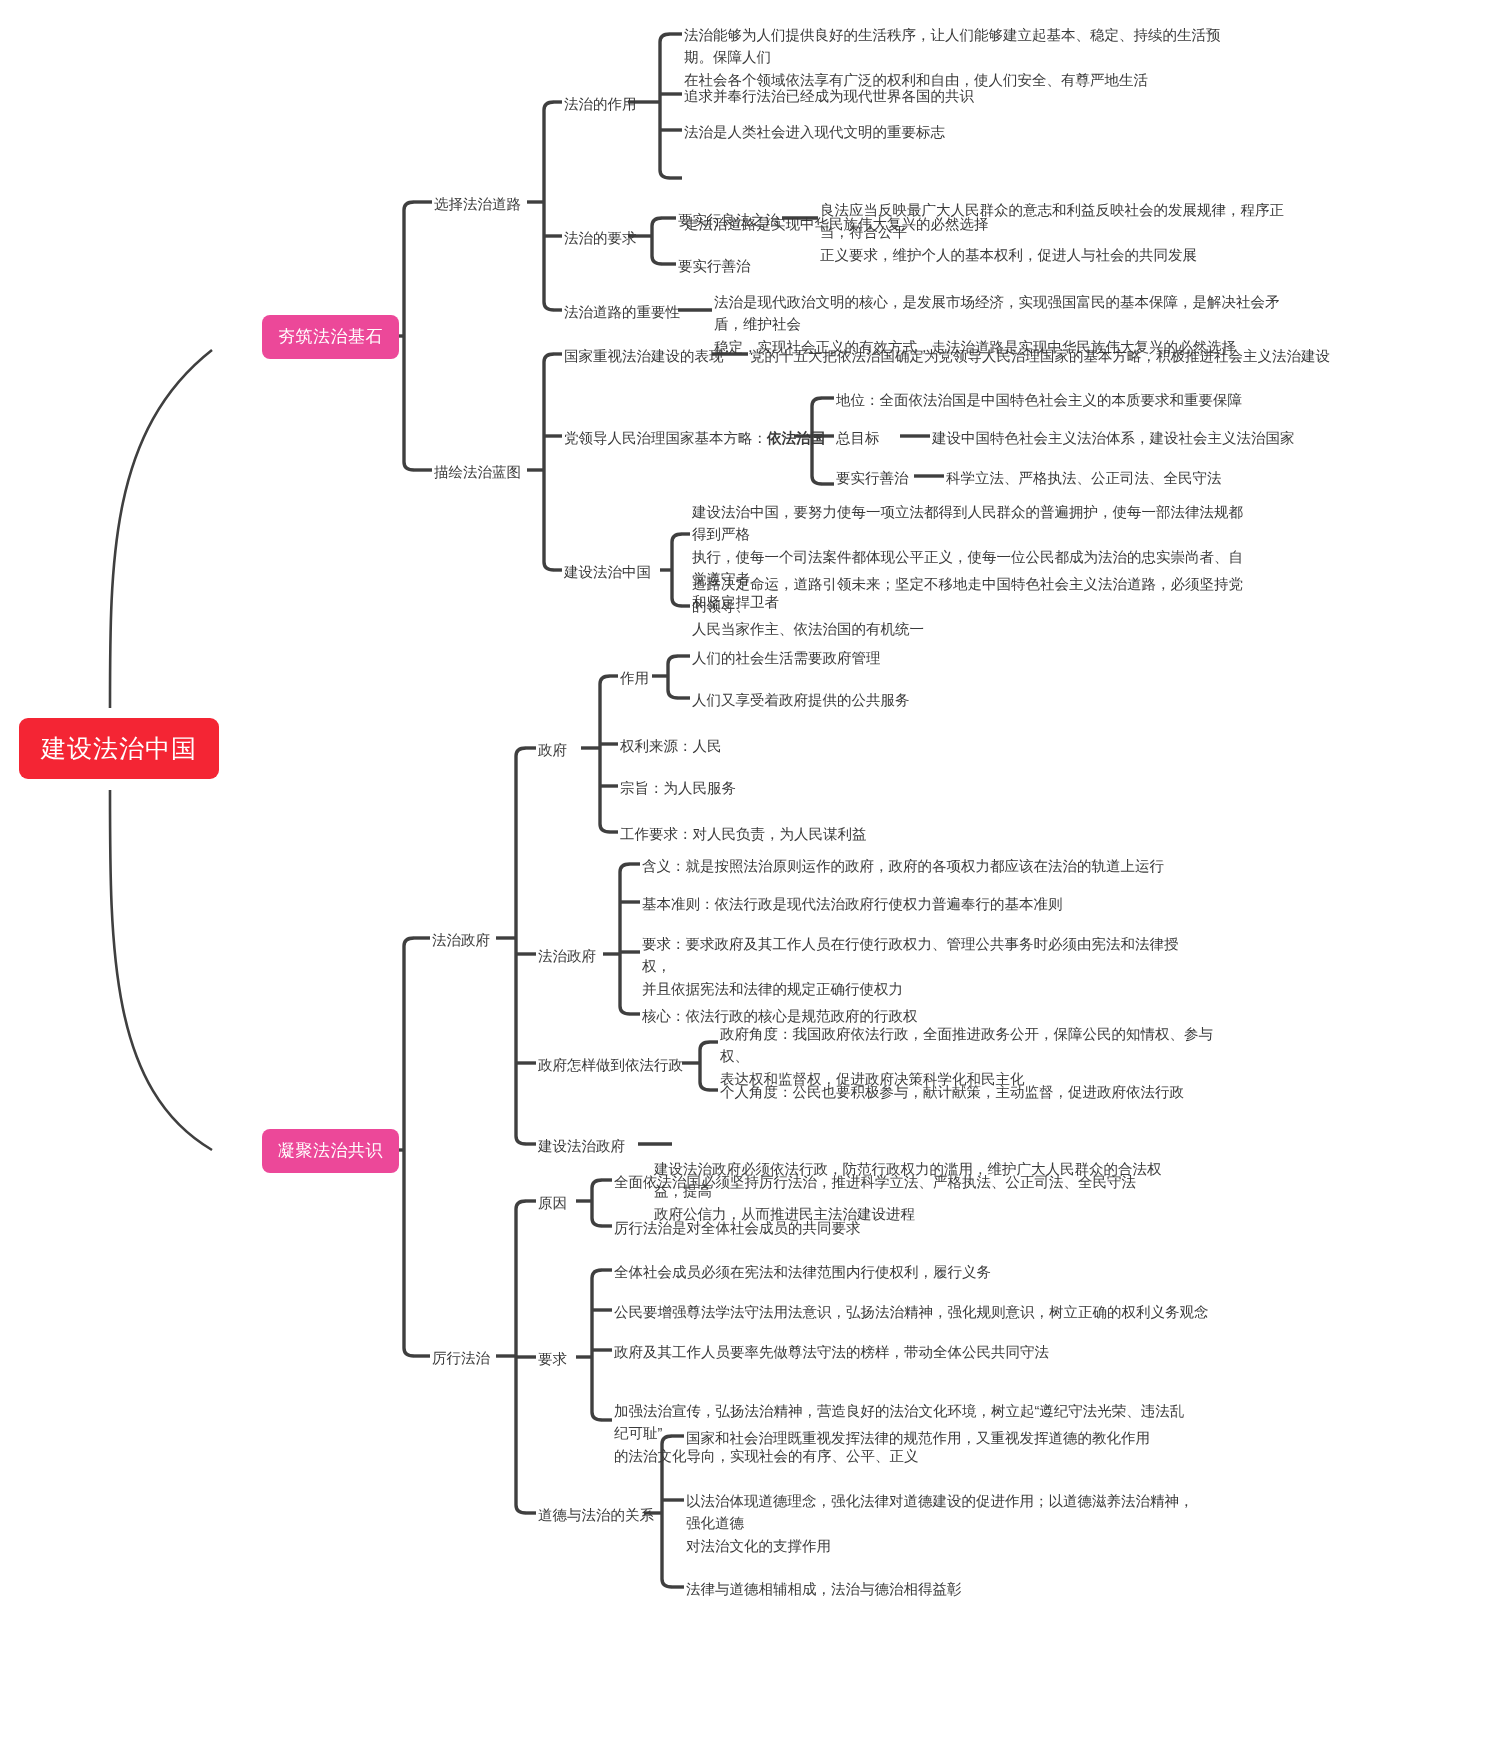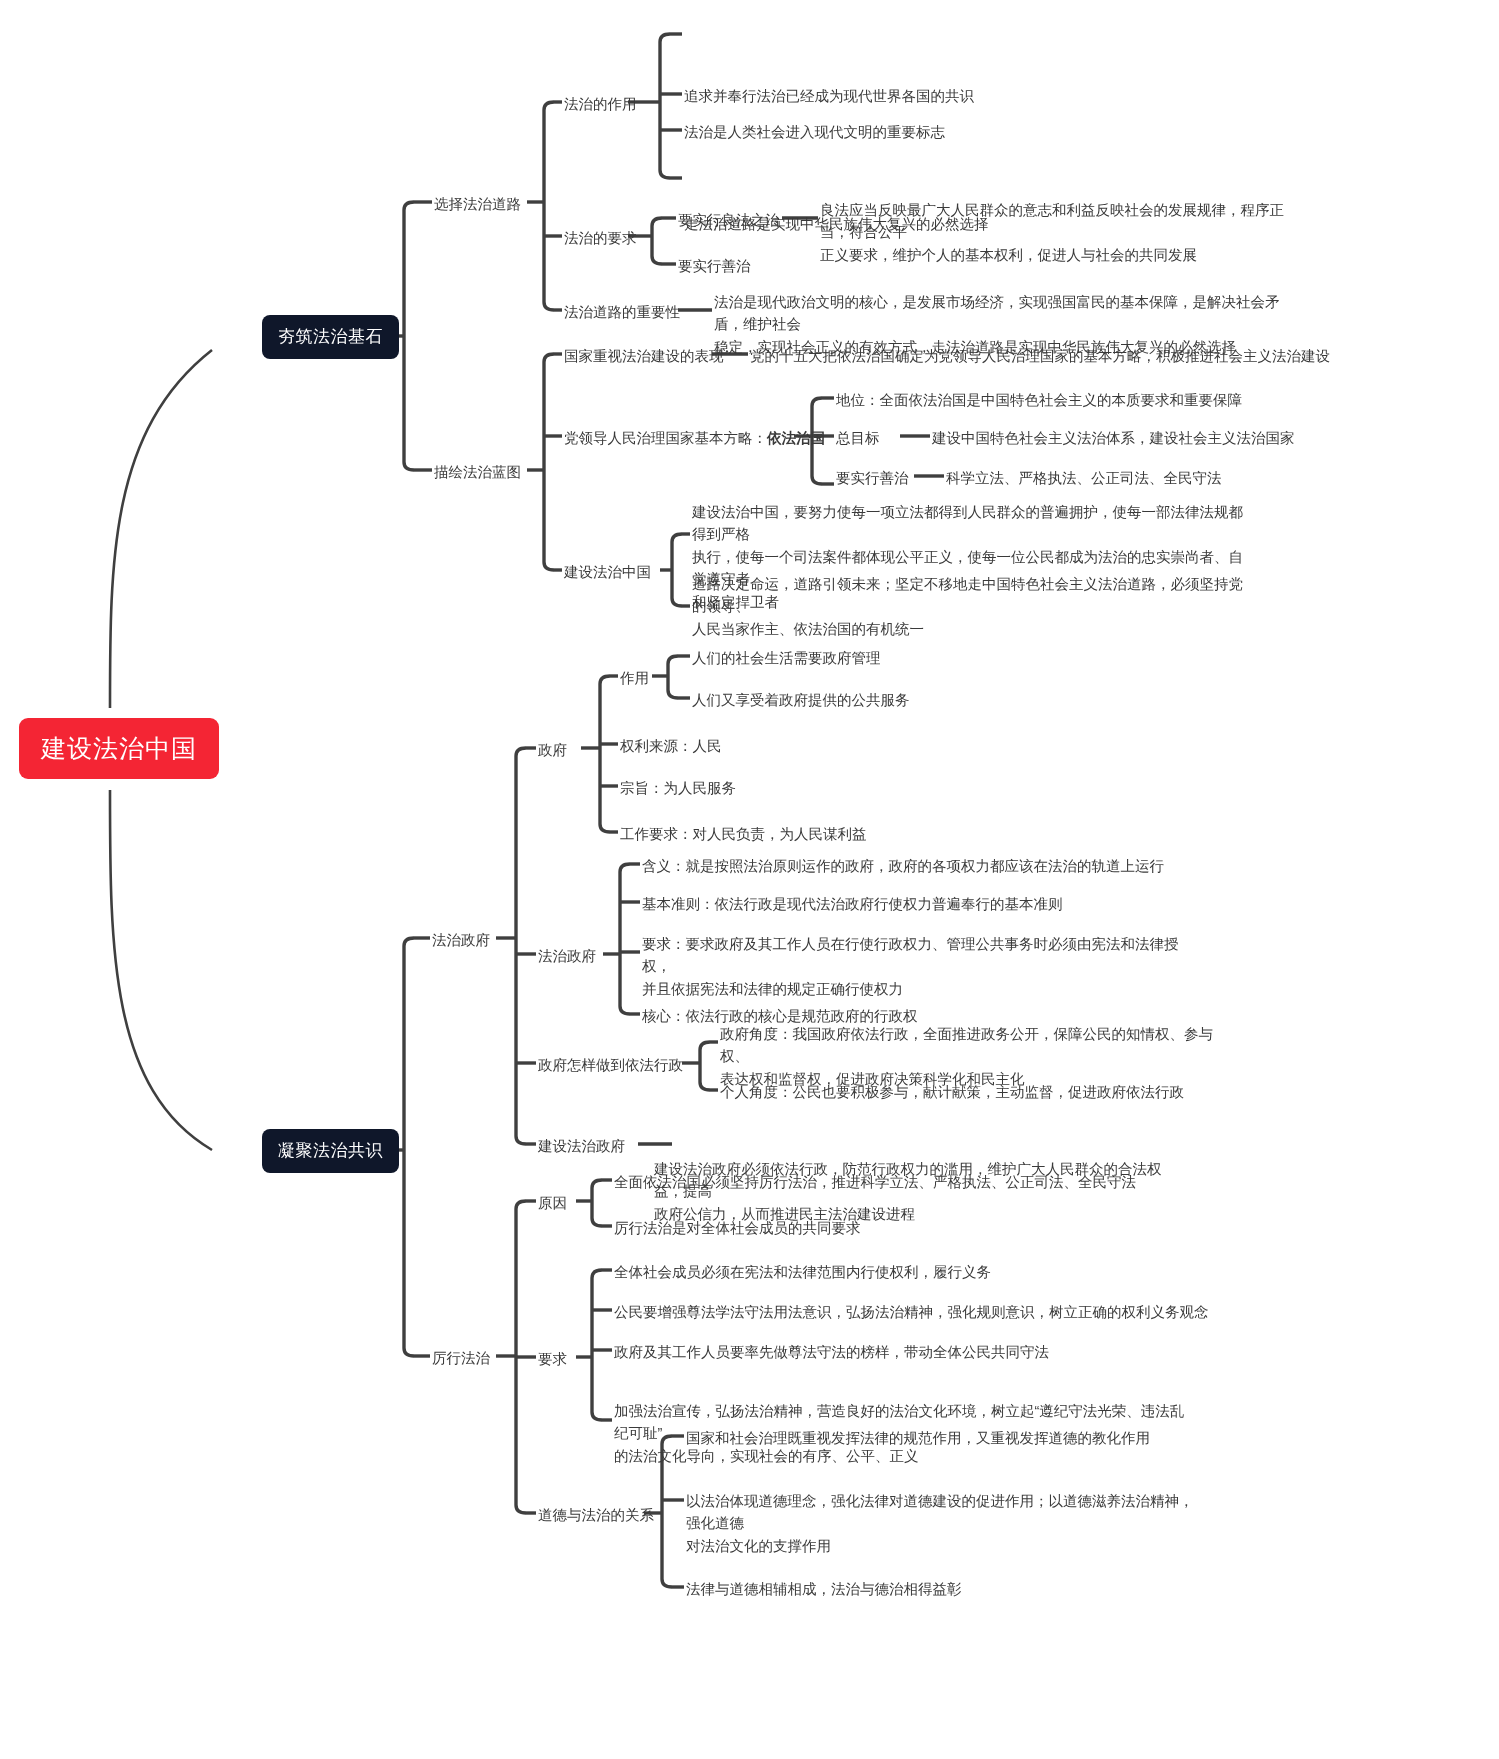--- a/index.html
+++ b/index.html
@@ -53,21 +53,21 @@
     color: #ffffff;
     border-radius: 9px;
     font-size: 25px;
     padding: 11px 22px;
     letter-spacing: 1px;
     white-space: nowrap;
   }
 
   
   .l1-node {
-    background: #0f172a;
+    background: #ec4899;
     color: #ffffff;
     border-radius: 8px;
     font-size: 17px;
     padding: 9px 16px;
     letter-spacing: 0.5px;
     white-space: nowrap;
   }
 
   
   .l2-node, .l3-node, .l4-node {
@@ -236,20 +236,22 @@
   </svg>
 
   <div class="node root-node" style="left:19px; top:718px;">建设法治中国</div>
 
   <div class="node l1-node" style="left:262px; top:315px;">夯筑法治基石</div>
 
   <div class="node l2-node nowrap" style="left:434px; top:193px;">选择法治道路</div>
 
   <div class="node l3-node nowrap" style="left:564px; top:93px;">法治的作用</div>
 
+  <div class="node l4-node" style="left:684px; top:24px; width:560px;">法治能够为人们提供良好的生活秩序，让人们能够建立起基本、稳定、持续的生活预期。保障人们
+在社会各个领域依法享有广泛的权利和自由，使人们安全、有尊严地生活</div>
   <div class="node l4-node nowrap" style="left:684px; top:85px;">追求并奉行法治已经成为现代世界各国的共识</div>
   <div class="node l4-node nowrap" style="left:684px; top:121px;">法治是人类社会进入现代文明的重要标志</div>
   <div class="node l4-node nowrap" style="left:684px; top:169px;margin-top:44px;">走法治道路是实现中华民族伟大复兴的必然选择</div>
 
   <div class="node l3-node nowrap" style="left:564px; top:227px;">法治的要求</div>
   <div class="node l4-node nowrap" style="left:678px; top:209px;">要实行良法之治</div>
   <div class="node l4-node" style="left:820px; top:199px; width:470px;">良法应当反映最广大人民群众的意志和利益反映社会的发展规律，程序正当，符合公平
 正义要求，维护个人的基本权利，促进人与社会的共同发展</div>
   <div class="node l4-node nowrap" style="left:678px; top:255px;">要实行善治</div>
 

